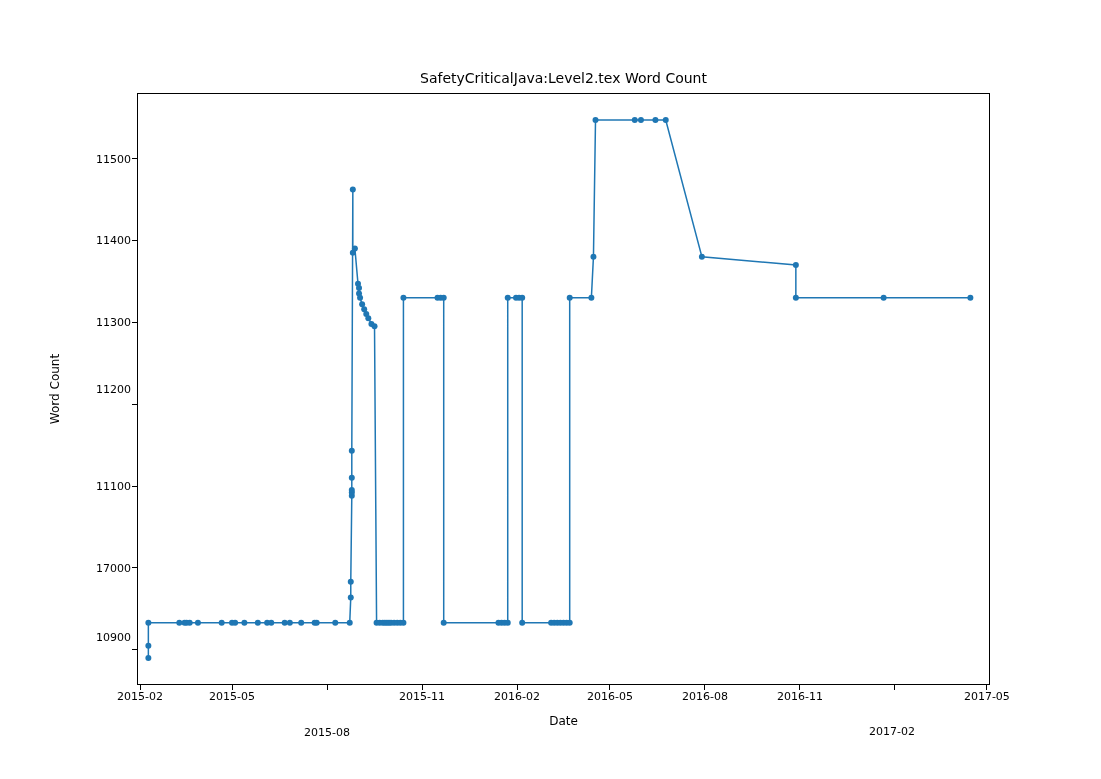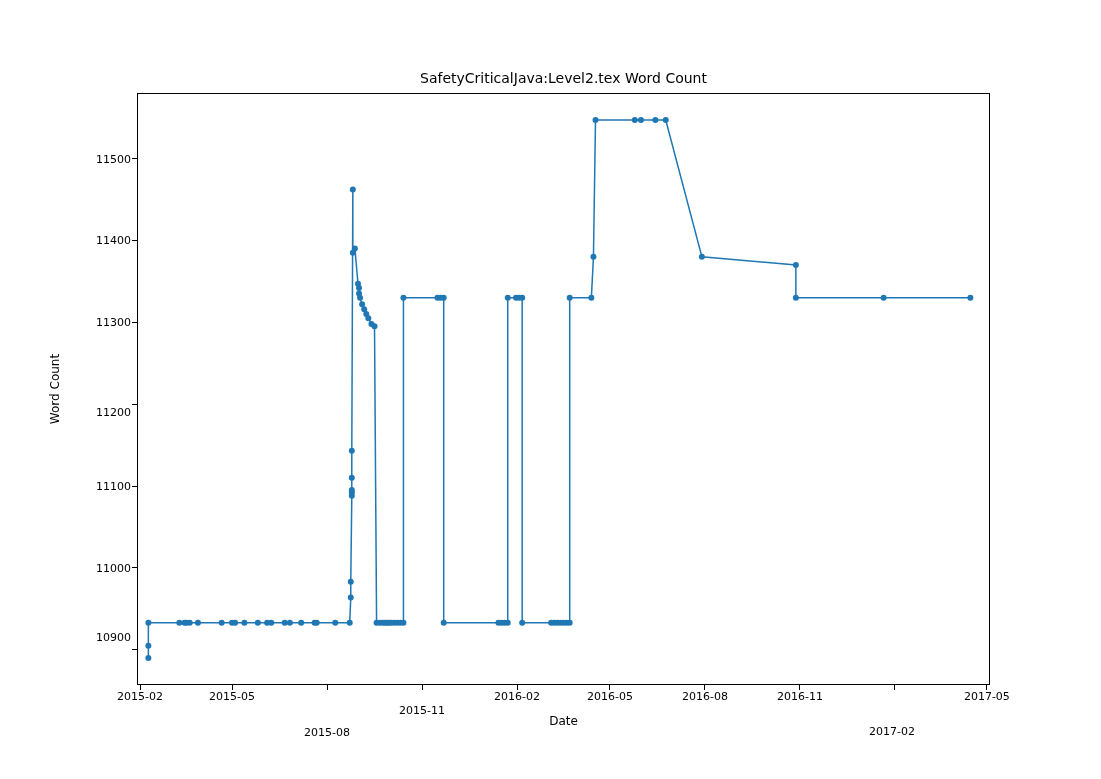--- a/index.html
+++ b/index.html
@@ -198,41 +198,41 @@
   <div class="xlabel">Date</div>
   <div class="ylabel">Word Count</div>
   <div id="ticks">
       <div class="tick-mark-x" style="left: 139.598px;"></div>
       <div class="xtick-label" style="left: 140.098px;">2015-02</div>
       <div class="tick-mark-x" style="left: 231.507px;"></div>
       <div class="xtick-label" style="left: 232.007px;">2015-05</div>
       <div class="tick-mark-x" style="left: 326.515px;"></div>
       <div class="xtick-label" style="left: 327.015px; margin-top: 36px;">2015-08</div>
       <div class="tick-mark-x" style="left: 421.522px;"></div>
-      <div class="xtick-label" style="left: 422.022px; margin-top: 14px;">2015-11</div>
+      <div class="xtick-label" style="left: 422.022px;">2015-11</div>
       <div class="tick-mark-x" style="left: 516.529px;"></div>
       <div class="xtick-label" style="left: 517.029px;">2016-02</div>
       <div class="tick-mark-x" style="left: 609.471px;"></div>
       <div class="xtick-label" style="left: 609.971px;">2016-05</div>
       <div class="tick-mark-x" style="left: 704.478px;"></div>
       <div class="xtick-label" style="left: 704.978px;">2016-08</div>
       <div class="tick-mark-x" style="left: 799.485px;"></div>
       <div class="xtick-label" style="left: 799.985px;">2016-11</div>
       <div class="tick-mark-x" style="left: 894.493px;"></div>
       <div class="xtick-label" style="left: 892px; margin-top: 35px;">2017-02</div>
       <div class="tick-mark-x" style="left: 986.402px;"></div>
       <div class="xtick-label" style="left: 986.902px;">2017-05</div>
       <div class="tick-mark-y" style="top: 649.291px;"></div>
       <div class="ytick-label" style="top: 617px; margin-top: 20px;">10900</div>
       <div class="tick-mark-y" style="top: 567.41px;"></div>
-      <div class="ytick-label" style="top: 567.91px;">11000</div>
+      <div class="ytick-label" style="top: 567.91px;">17000</div>
       <div class="tick-mark-y" style="top: 485.529px;"></div>
       <div class="ytick-label" style="top: 486.029px;">11100</div>
       <div class="tick-mark-y" style="top: 403.648px;"></div>
-      <div class="ytick-label" style="top: 412px;">11200</div>
+      <div class="ytick-label" style="top: 389px;">11200</div>
       <div class="tick-mark-y" style="top: 321.767px;"></div>
       <div class="ytick-label" style="top: 322.267px;">11300</div>
       <div class="tick-mark-y" style="top: 239.886px;"></div>
       <div class="ytick-label" style="top: 240.386px;">11400</div>
       <div class="tick-mark-y" style="top: 158.005px;"></div>
       <div class="ytick-label" style="top: 158.505px;">11500</div>
     </div>
 </div>
 
 </body></html>

